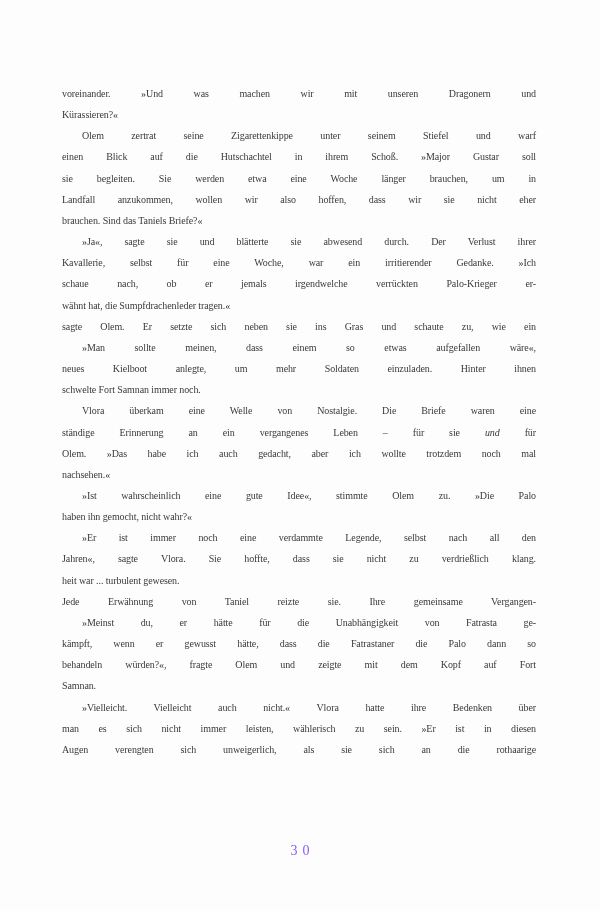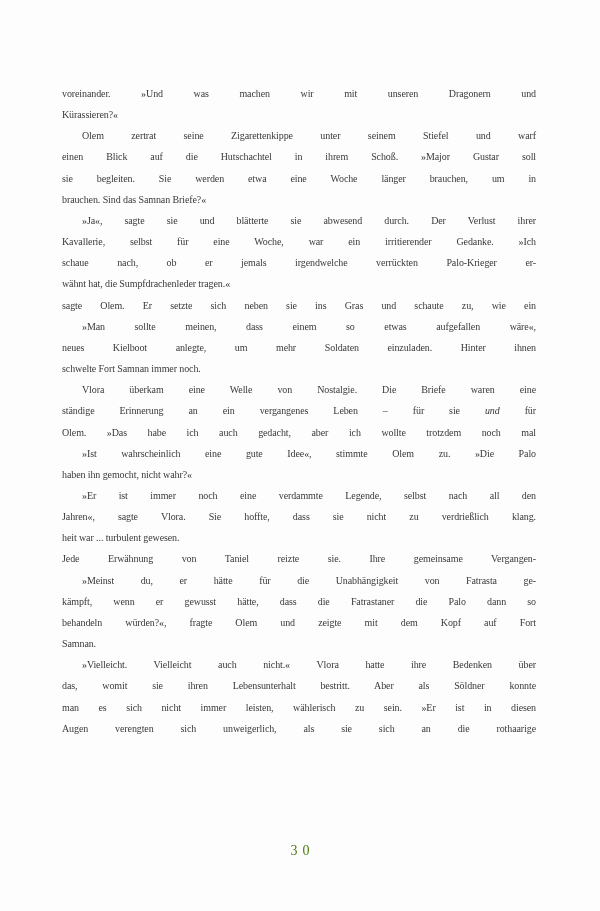--- a/index.html
+++ b/index.html
@@ -46,72 +46,73 @@
   .page-number {
     position: absolute;
     left: 0;
     top: 843px;
     width: 600px;
     text-align: center;
     font-size: 14px;
     letter-spacing: 5px;
     padding-left: 5px;
     box-sizing: border-box;
-    color: #4d7c0f;
+    color: #8b5cf6;
   }
 </style>
 </head>
 <body>
 
 <div class="page">
   <div class="text-block">
       <div class="paragraph">
         <div class="line"><span>voreinander. »Und was machen wir mit unseren Dragonern und</span></div>
         <div class="line endline"><span>Kürassieren?«</span></div>
       </div>
       <div class="paragraph">
         <div class="line indent"><span>Olem zertrat seine Zigarettenkippe unter seinem Stiefel und warf</span></div>
         <div class="line"><span>einen Blick auf die Hutschachtel in ihrem Schoß. »Major Gustar soll</span></div>
         <div class="line"><span>sie begleiten. Sie werden etwa eine Woche länger brauchen, um in</span></div>
-        <div class="line endline"><span>brauchen. Sind das Samnan Briefe?«</span></div>
+        <div class="line"><span>Landfall anzukommen, wollen wir also hoffen, dass wir sie nicht eher</span></div>
+        <div class="line endline"><span>brauchen. Sind das Taniels Briefe?«</span></div>
       </div>
       <div class="paragraph">
         <div class="line indent"><span>»Ja«, sagte sie und blätterte sie abwesend durch. Der Verlust ihrer</span></div>
         <div class="line"><span>Kavallerie, selbst für eine Woche, war ein irritierender Gedanke. »Ich</span></div>
         <div class="line"><span>schaue nach, ob er jemals irgendwelche verrückten Palo-Krieger er-</span></div>
         <div class="line endline"><span>wähnt hat, die Sumpfdrachenleder tragen.«</span></div>
       </div>
       <div class="paragraph">
         <div class="line"><span>sagte Olem. Er setzte sich neben sie ins Gras und schaute zu, wie ein</span></div>
         <div class="line indent"><span>»Man sollte meinen, dass einem so etwas aufgefallen wäre«,</span></div>
         <div class="line"><span>neues Kielboot anlegte, um mehr Soldaten einzuladen. Hinter ihnen</span></div>
         <div class="line endline"><span>schwelte Fort Samnan immer noch.</span></div>
       </div>
       <div class="paragraph">
         <div class="line indent"><span>Vlora überkam eine Welle von Nostalgie. Die Briefe waren eine</span></div>
         <div class="line"><span>ständige Erinnerung an ein vergangenes Leben – für sie </span><em>und</em><span> für</span></div>
         <div class="line"><span>Olem. »Das habe ich auch gedacht, aber ich wollte trotzdem noch mal</span></div>
+        <div class="line endline"><span>nachsehen.«</span></div>
       </div>
       <div class="paragraph">
         <div class="line indent"><span>»Ist wahrscheinlich eine gute Idee«, stimmte Olem zu. »Die Palo</span></div>
         <div class="line endline"><span>haben ihn gemocht, nicht wahr?«</span></div>
       </div>
       <div class="paragraph">
         <div class="line indent"><span>»Er ist immer noch eine verdammte Legende, selbst nach all den</span></div>
         <div class="line"><span>Jahren«, sagte Vlora. Sie hoffte, dass sie nicht zu verdrießlich klang.</span></div>
         <div class="line endline"><span>heit war ... turbulent gewesen.</span></div>
         <div class="line"><span>Jede Erwähnung von Taniel reizte sie. Ihre gemeinsame Vergangen-</span></div>
       </div>
       <div class="paragraph">
         <div class="line indent"><span>»Meinst du, er hätte für die Unabhängigkeit von Fatrasta ge-</span></div>
         <div class="line"><span>kämpft, wenn er gewusst hätte, dass die Fatrastaner die Palo dann so</span></div>
         <div class="line"><span>behandeln würden?«, fragte Olem und zeigte mit dem Kopf auf Fort</span></div>
         <div class="line endline"><span>Samnan.</span></div>
       </div>
       <div class="paragraph">
         <div class="line indent"><span>»Vielleicht. Vielleicht auch nicht.« Vlora hatte ihre Bedenken über</span></div>
-        <div class="line"><span>das, womit sie ihren Lebensunterhalt bestritt. Aber als Söldner konnte</span></div>
         <div class="line"><span>man es sich nicht immer leisten, wählerisch zu sein. »Er ist in diesen</span></div>
         <div class="line"><span>Augen verengten sich unweigerlich, als sie sich an die rothaarige</span></div>
       </div>
     </div>
   <div class="page-number">30</div>
 </div>
 
 </body></html>

